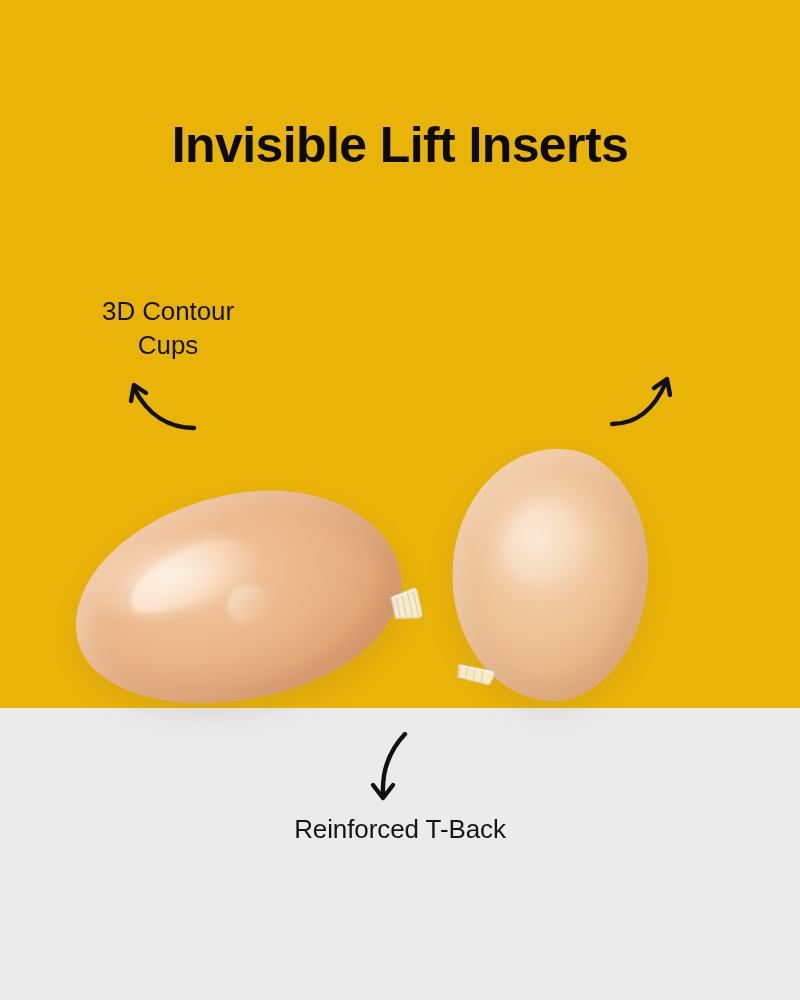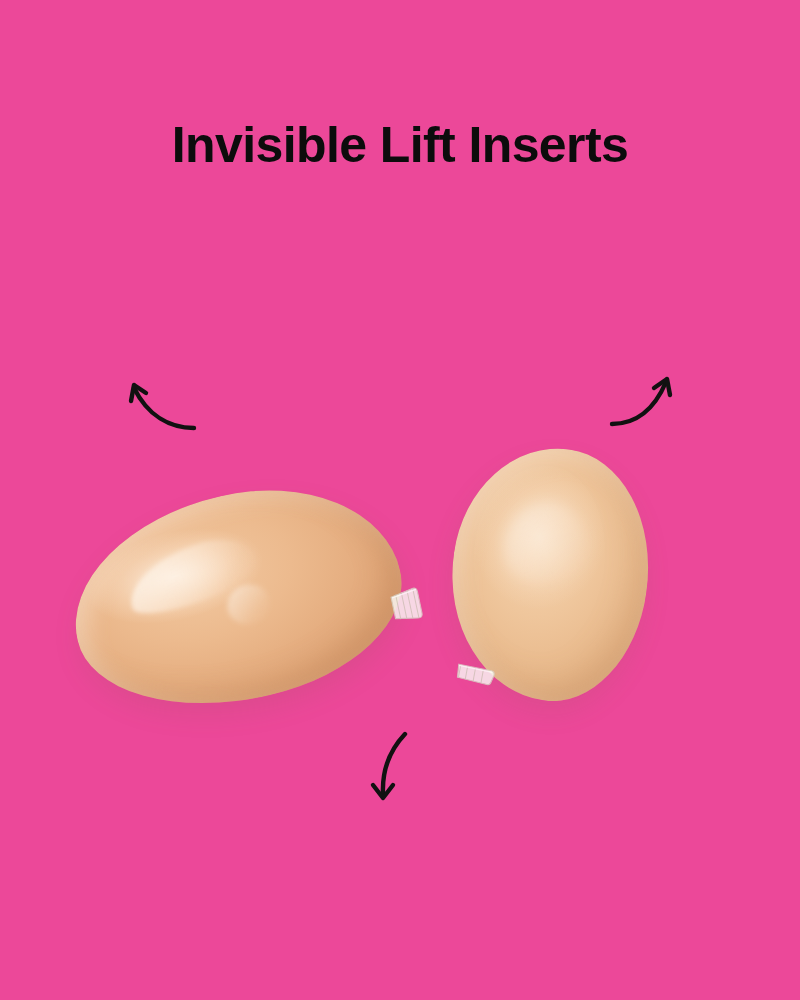--- a/index.html
+++ b/index.html
@@ -11,22 +11,22 @@
     width: 800px;
     height: 1000px;
     background: #ebebeb;
     font-family: "Liberation Sans", sans-serif;
     overflow: hidden;
   }
 
   #infographic {
     position: relative;
     width: 800px;
-    height: 1000px;
-    background: #ec4899;
+    height: 708px;
+    background: #eab308;
   }
 
   
   .title {
     position: absolute;
     left: 0;
     top: 118px;
     width: 800px;
     text-align: center;
     font-size: 50px;
@@ -223,20 +223,24 @@
             <path d="M4 6 L37 9 Q41 9.5 40 14 L38 20 Q37 24 33 23 L4 19 Z" fill="#fbfaf6" stroke="#d8d4c8" stroke-width="1.1" opacity="0.88"></path>
             <path d="M6 6.5 L5 19 M13 7 L12 20 M21 8 L20 21 M29 8.8 L28 22" stroke="#cfcabd" stroke-width="1" fill="none" opacity="0.9"></path>
             <path d="M4.5 7 L38 10.5" stroke="#ffffff" stroke-width="1.3" fill="none" opacity="0.85"></path>
           </g>
         </svg>
       </div>
     </div>
 
   </div>
 
+  <div class="label label-left">
+    <span class="line">3D Contour</span>
+    <span class="line">Cups</span>
+  </div>
   <div class="arrow arrow-left">
     <svg width="100" height="70" viewBox="0 0 100 70">
       <path d="M86 56 C62 56 40 44 26 16" stroke="#111111" stroke-width="4.4" fill="none" stroke-linecap="round"></path>
       <path d="M26 13 L23 29 M26 13 L38 21" stroke="#111111" stroke-width="4.4" fill="none" stroke-linecap="round" stroke-linejoin="round"></path>
     </svg>
   </div>
 
   <div class="arrow arrow-right">
     <svg width="100" height="70" viewBox="0 0 100 70">
       <path d="M12 58 C36 58 54 44 66 16" stroke="#111111" stroke-width="4.4" fill="none" stroke-linecap="round"></path>
@@ -244,15 +248,16 @@
     </svg>
   </div>
 
   <div class="arrow arrow-bottom">
     <svg width="90" height="90" viewBox="0 0 90 90">
       <path d="M53 12 C36 30 30 50 31 72" stroke="#111111" stroke-width="4.4" fill="none" stroke-linecap="round"></path>
       <path d="M31 76 L21 63 M31 76 L41 63" stroke="#111111" stroke-width="4.4" fill="none" stroke-linecap="round" stroke-linejoin="round"></path>
     </svg>
   </div>
   <div class="label label-bottom">
+    <span class="line">Reinforced T-Back</span>
   </div>
 
 </div>
 
 </body></html>

